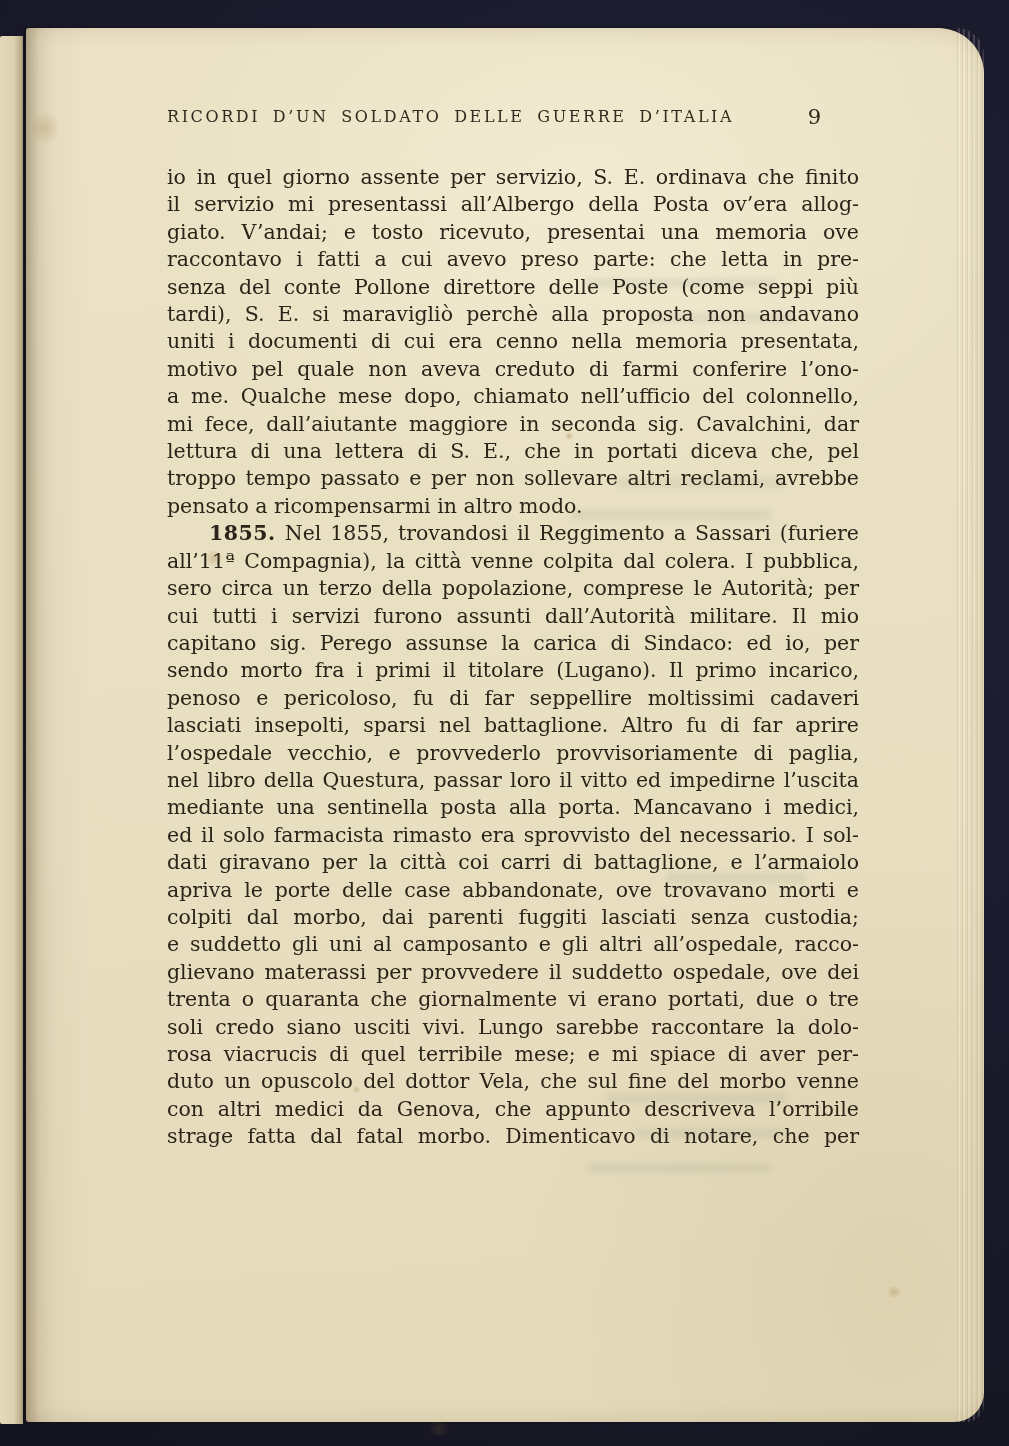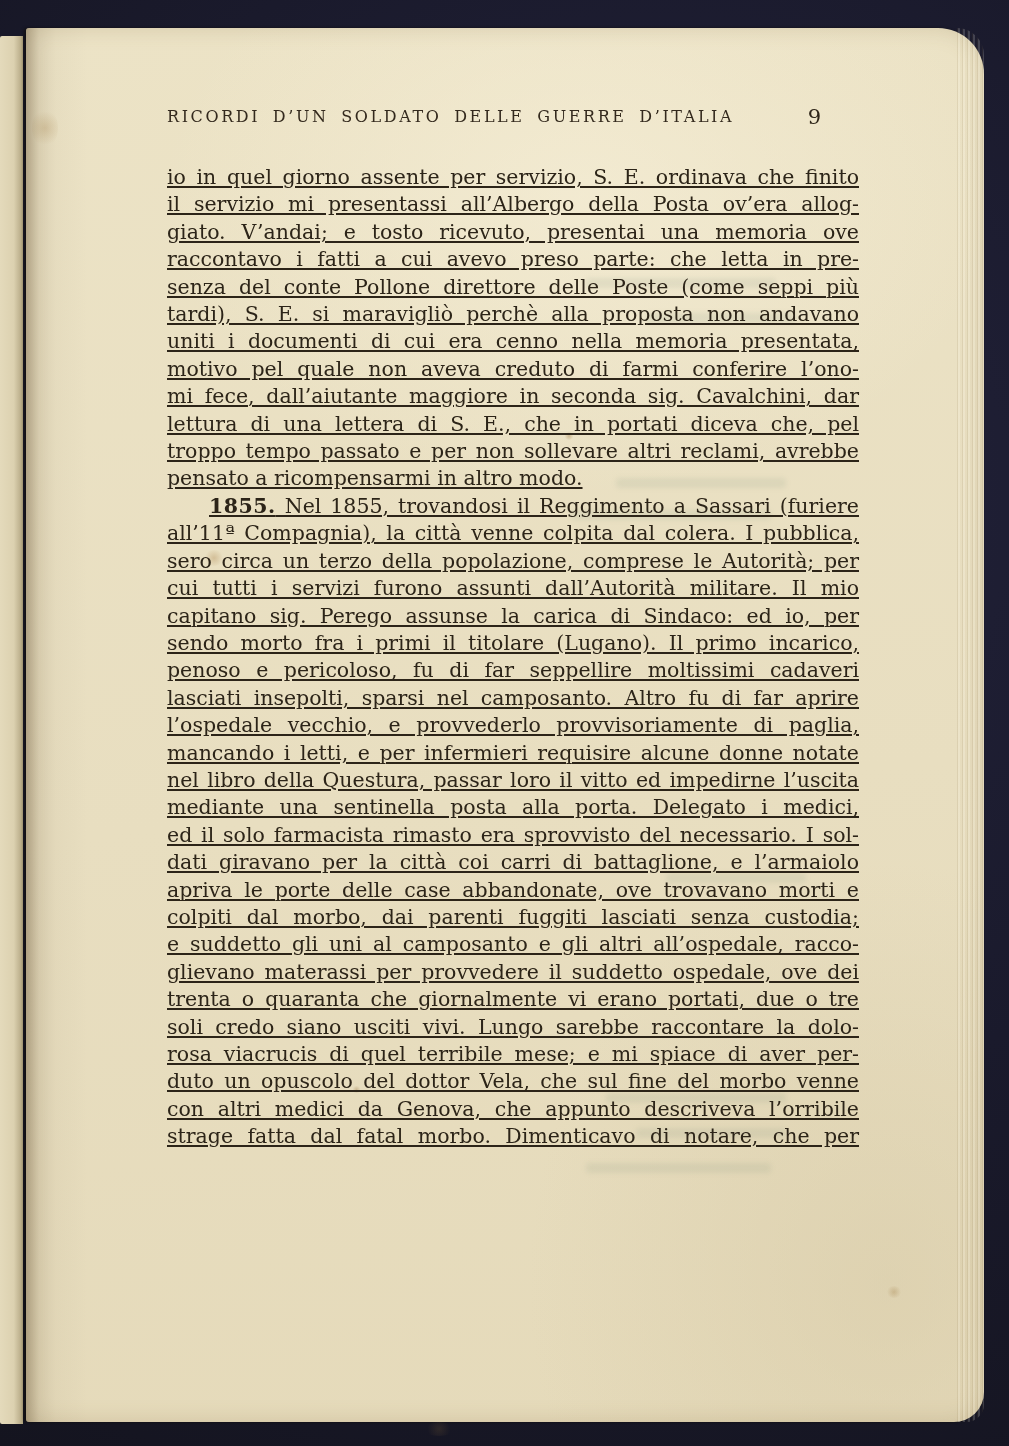--- a/index.html
+++ b/index.html
@@ -60,21 +60,21 @@
   .page-number{
     position:absolute; right:36px; top:-2px;
     font-size:21px; color:#2e2519;
   }
 
   
   .text-block{
     position:absolute; left:141px; top:136px; width:692px;
     font-size:20.5px; line-height:27.4px; color:#2c2418;
   }
-  .line{ text-align:justify; text-align-last:justify; white-space:normal;text-decoration:underline; }
+  .line{ text-align:justify; text-align-last:justify; white-space:normal; }
   .line.end{ text-align-last:left; }
   .line.indent{ text-indent:42px; }
   .line b{ font-weight:bold; letter-spacing:.5px; }
 
   
   .ghost{ position:absolute; background:rgba(96,130,112,0.10); filter:blur(2.5px); border-radius:4px; }
 
   
   .stain{ position:absolute; border-radius:50%; }
   .s1{ left:538px; top:404px; width:10px; height:8px;  background:radial-gradient(circle,rgba(150,110,50,0.35),rgba(150,110,50,0) 70%); }
@@ -116,36 +116,36 @@
 
   <div class="text-block">
       <div class="line">io in quel giorno assente per servizio, S. E. ordinava che finito</div>
       <div class="line">il servizio mi presentassi all’Albergo della Posta ov’era allog-</div>
       <div class="line">giato. V’andai; e tosto ricevuto, presentai una memoria ove</div>
       <div class="line">raccontavo i fatti a cui avevo preso parte: che letta in pre-</div>
       <div class="line">senza del conte Pollone direttore delle Poste (come seppi più</div>
       <div class="line">tardi), S. E. si maravigliò perchè alla proposta non andavano</div>
       <div class="line">uniti i documenti di cui era cenno nella memoria presentata,</div>
       <div class="line">motivo pel quale non aveva creduto di farmi conferire l’ono-</div>
+      <div class="line">a me. Qualche mese dopo, chiamato nell’ufficio del colonnello,</div>
       <div class="line">mi fece, dall’aiutante maggiore in seconda sig. Cavalchini, dar</div>
       <div class="line">lettura di una lettera di S. E., che in portati diceva che, pel</div>
       <div class="line">troppo tempo passato e per non sollevare altri reclami, avrebbe</div>
       <div class="line end">pensato a ricompensarmi in altro modo.</div>
       <div class="line indent"><b>1855.</b> Nel 1855, trovandosi il Reggimento a Sassari (furiere</div>
       <div class="line">all’11ª Compagnia), la città venne colpita dal colera. I pubblica,</div>
       <div class="line">sero circa un terzo della popolazione, comprese le Autorità; per</div>
       <div class="line">cui tutti i servizi furono assunti dall’Autorità militare. Il mio</div>
       <div class="line">capitano sig. Perego assunse la carica di Sindaco: ed io, per</div>
       <div class="line">sendo morto fra i primi il titolare (Lugano). Il primo incarico,</div>
       <div class="line">penoso e pericoloso, fu di far seppellire moltissimi cadaveri</div>
-      <div class="line">lasciati insepolti, sparsi nel camposanto. Altro fu di far aprire</div>
+      <div class="line">lasciati insepolti, sparsi nel battaglione. Altro fu di far aprire</div>
       <div class="line">l’ospedale vecchio, e provvederlo provvisoriamente di paglia,</div>
-      <div class="line">mancando i letti, e per infermieri requisire alcune donne notate</div>
       <div class="line">nel libro della Questura, passar loro il vitto ed impedirne l’uscita</div>
-      <div class="line">mediante una sentinella posta alla porta. Delegato i medici,</div>
+      <div class="line">mediante una sentinella posta alla porta. Mancavano i medici,</div>
       <div class="line">ed il solo farmacista rimasto era sprovvisto del necessario. I sol-</div>
       <div class="line">dati giravano per la città coi carri di battaglione, e l’armaiolo</div>
       <div class="line">apriva le porte delle case abbandonate, ove trovavano morti e</div>
       <div class="line">colpiti dal morbo, dai parenti fuggiti lasciati senza custodia;</div>
       <div class="line">e suddetto gli uni al camposanto e gli altri all’ospedale, racco-</div>
       <div class="line">glievano materassi per provvedere il suddetto ospedale, ove dei</div>
       <div class="line">trenta o quaranta che giornalmente vi erano portati, due o tre</div>
       <div class="line">soli credo siano usciti vivi. Lungo sarebbe raccontare la dolo-</div>
       <div class="line">rosa viacrucis di quel terribile mese; e mi spiace di aver per-</div>
       <div class="line">duto un opuscolo del dottor Vela, che sul fine del morbo venne</div>

